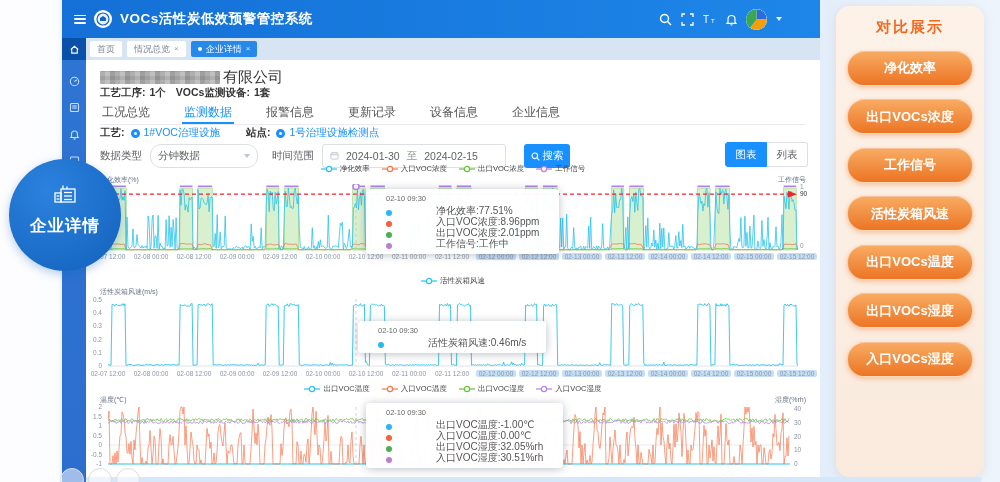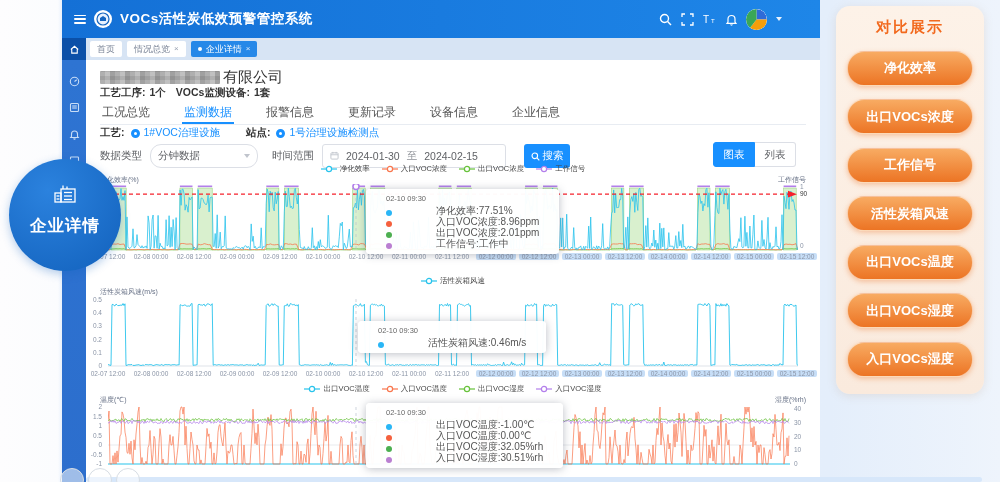--- a/index.html
+++ b/index.html
@@ -44,42 +44,42 @@
   
   .filter1{position:absolute;left:14px;top:66px;display:flex;align-items:center;font-size:10.5px;}
   .flabel{font-weight:bold;color:#333;margin-right:6px;}
   .radio{width:9px;height:9px;border-radius:50%;border:3px solid #1890ff;background:#fff;box-sizing:border-box;margin-right:4px;cursor:pointer;}
   .blue-opt{color:#1890ff;cursor:pointer;margin-right:26px;}
   .filter2{position:absolute;left:14px;top:84px;display:flex;align-items:center;font-size:10.5px;color:#606266;}
   .selectbox{width:92px;height:22px;border:1px solid #dcdfe6;border-radius:11px;display:flex;align-items:center;justify-content:space-between;padding:0 7px;margin:0 14px 0 8px;cursor:pointer;background:#fff;}
   .sel-caret{width:0;height:0;border-left:3.5px solid transparent;border-right:3.5px solid transparent;border-top:4px solid #c0c4cc;}
   .datebox{width:168px;height:22px;border:1px solid #dcdfe6;border-radius:3px;display:flex;align-items:center;padding:0 7px;gap:7px;margin-left:8px;background:#fff;cursor:pointer;}
   .search-btn{width:46px;height:24px;background:#1890ff;border-radius:3px;color:#fff;font-size:10.5px;display:flex;align-items:center;justify-content:center;gap:3px;margin-left:18px;cursor:pointer;}
-  .view-toggle{position:absolute;right:24px;top:82px;display:flex;padding-left:37px;}
+  .view-toggle{position:absolute;right:12px;top:82px;display:flex;padding-left:37px;}
   .vbtn{width:40px;height:23px;font-size:10.5px;display:flex;align-items:center;justify-content:center;border:1px solid #dcdfe6;cursor:pointer;background:#fff;color:#606266;}
   .vbtn.active{background:#1890ff;border-color:#1890ff;color:#fff;}
   .vbtn:first-child{border-radius:3px 0 0 3px;}
   .vbtn:last-child{border-radius:0 3px 3px 0;border-left:none;}
   
   .legend-row{position:absolute;left:108px;width:690px;display:flex;justify-content:center;gap:12px;align-items:center;}
   .legend-item{display:flex;align-items:center;gap:3px;cursor:pointer;}
   .legend-item span{font-size:7.5px;color:#444;}
   .axis-name{position:absolute;font-size:7px;color:#687287;}
   .tick{position:absolute;font-size:6.5px;color:#8a94a6;white-space:nowrap;}
   .tick.hl{background:#c7def7;border-radius:2px;padding:0 1px;}
   .tooltip{position:absolute;background:rgba(255,255,255,.97);border-radius:4px;box-shadow:0 1px 8px rgba(60,70,90,.35);padding:5px 20px;z-index:12;}
   .tt-time{font-size:7.5px;color:#666;margin-bottom:2px;}
   .tt-row{font-size:10px;color:#555;line-height:11px;display:flex;align-items:flex-end;white-space:nowrap;gap:40px;}
   .tt-dot{width:6px;height:6px;border-radius:50%;margin-right:4px;flex:none;}
   
   .badge{position:absolute;left:9px;top:159px;width:112px;height:112px;border-radius:50%;
     background:radial-gradient(circle at 35% 28%,#2b82de,#1261bc);z-index:6;display:flex;flex-direction:column;align-items:center;cursor:pointer;box-shadow:0 3px 10px rgba(18,97,188,.3);}
   .badge-label{color:#fff;font-size:16.5px;font-weight:bold;letter-spacing:1px;margin-top:6px;}
   
-  .panel{position:absolute;left:836px;top:6px;width:148px;height:388px;border-radius:14px;
+  .panel{position:absolute;left:836px;top:6px;width:148px;height:471px;border-radius:14px;
     background:linear-gradient(180deg,#fdf2e8,#faeadd);box-shadow:0 2px 10px rgba(180,140,100,.18);}
   .panel-title{text-align:center;font-size:15px;font-weight:bold;color:#f2691d;margin-top:12px;letter-spacing:2px;}
   .cmp-btn{width:124px;height:33px;margin:13.5px auto 0;border-radius:17px;color:#fff;font-weight:bold;font-size:13px;
     display:flex;align-items:center;justify-content:center;cursor:pointer;
     background:linear-gradient(180deg,#f8ab62,#ec7424);border:1px solid rgba(255,255,255,.55);
     box-shadow:0 2px 5px rgba(236,116,36,.35);}
   .bottom-band{position:absolute;left:86px;top:477px;width:896px;height:5px;background:#d7e7fa;border-radius:2.5px;}
   .ghost-circle{position:absolute;width:22px;height:22px;border-radius:50%;border:1px solid #d7dde4;background:rgba(255,255,255,.55);z-index:7;}
 </style>
 </head>

